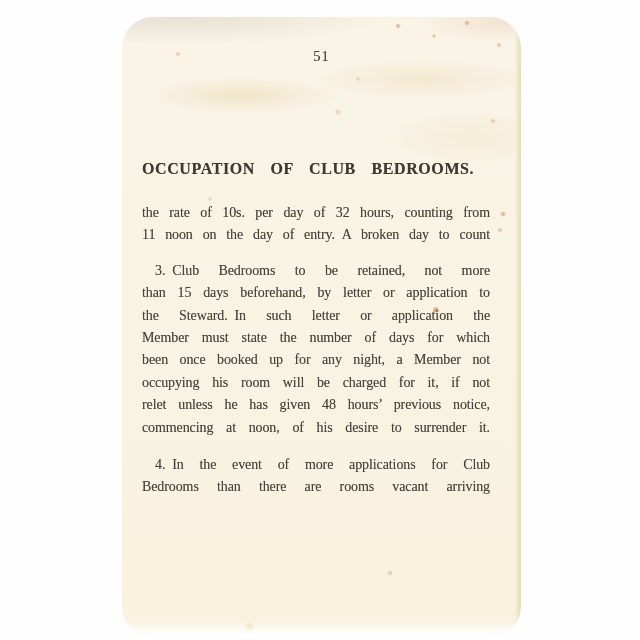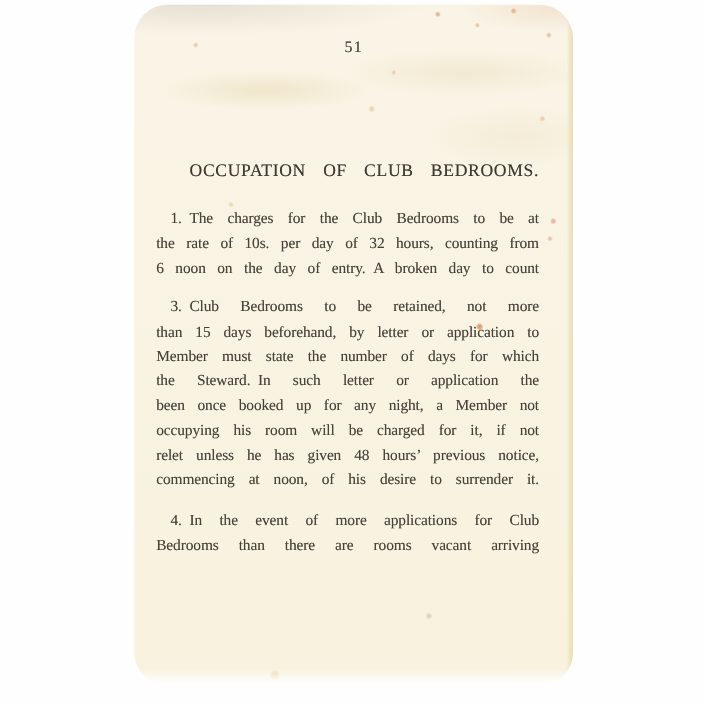--- a/index.html
+++ b/index.html
@@ -14,21 +14,21 @@
   .scene {
     position: relative;
     width: 640px;
     height: 640px;
     background: #fefefe;
   }
   
   .page {
     position: absolute;
     left: 122px;
-    top: 4px;
+    top: 17px;
     width: 399px;
     height: 620px;
     color: #46423a;
     background-color: #f9f3e2;
     background-image:
       
       linear-gradient(to top, #ffffff 0px, rgba(255,255,255,0.75) 6px, rgba(255,255,255,0) 16px),
       
       linear-gradient(to left, rgba(226,208,150,0.55) 0px, rgba(226,208,150,0.55) 1.5px, rgba(226,208,150,0) 6px),
       
@@ -67,23 +67,23 @@
   }
   .content {
     position: absolute;
     left: 20px;
     top: 48px;
     width: 348px;
   }
   .title {
     margin: 93px 0 0 0;
     font-size: 16px;
-    font-weight: normal;
+    font-weight: bold;
     line-height: 22px;
-    text-align: right;
+    text-align: left;
     letter-spacing: 0.6px;
     word-spacing: 11px;
     color: #3d3931;
     text-shadow: 0 0 0.5px rgba(60,54,46,0.55);
   }
   .para {
     margin: 0;
     font-size: 14px;
     line-height: 22.4px;
     letter-spacing: -0.1px;
@@ -107,31 +107,30 @@
 <div class="scene">
   <div class="page">
 
     <div class="pagenum">51</div>
 
     <div class="content">
 
       <h1 class="title">OCCUPATION OF CLUB BEDROOMS.</h1>
 
       <div class="para p1">
-        <div class="line first">1. The charges for the Club Bedrooms to be at</div>
         <div class="line">the rate of 10s. per day of 32 hours, counting from</div>
-        <div class="line">6 noon on the day of entry. A broken day to count</div>
+        <div class="line">11 noon on the day of entry. A broken day to count</div>
       </div>
 
 
       <div class="para p3">
         <div class="line first">3. Club Bedrooms to be retained, not more</div>
         <div class="line">than 15 days beforehand, by letter or application to</div>
+        <div class="line">the Steward. In such letter or application the</div>
         <div class="line">Member must state the number of days for which</div>
-        <div class="line">the Steward. In such letter or application the</div>
         <div class="line">been once booked up for any night, a Member not</div>
         <div class="line">occupying his room will be charged for it, if not</div>
         <div class="line">relet unless he has given 48 hours’ previous notice,</div>
         <div class="line">commencing at noon, of his desire to surrender it.</div>
       </div>
 
       <div class="para p4">
         <div class="line first">4. In the event of more applications for Club</div>
         <div class="line">Bedrooms than there are rooms vacant arriving</div>
       </div>

